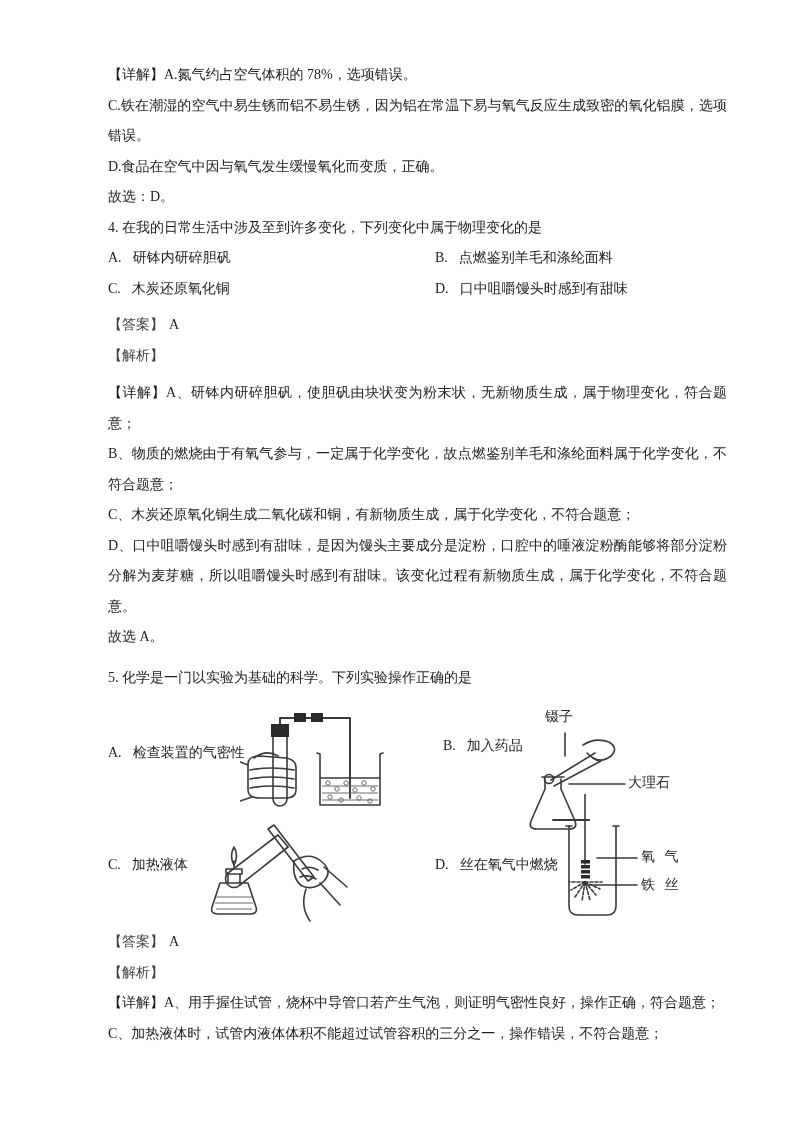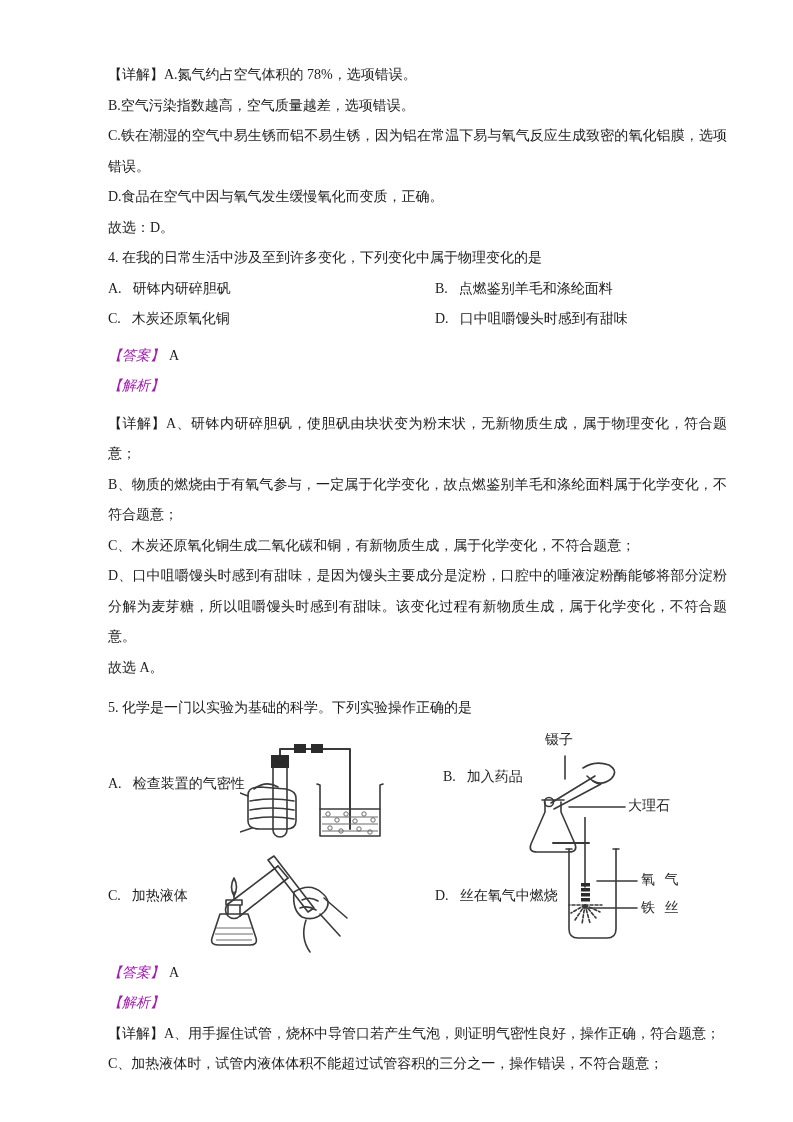--- a/index.html
+++ b/index.html
@@ -4,21 +4,21 @@
 <style>
   * { margin:0; padding:0; box-sizing:border-box; }
   html,body { background:#ffffff; }
   .page {
     position:relative; width:793px; height:1122px; background:#ffffff;
     font-family:"Liberation Serif","DejaVu Serif",serif;
     color:#1d1d1d; font-size:14px; overflow:hidden;padding-left:40px;
   }
   .content { padding:60px 66px 0 68px; }
   p.line { line-height:30.5px; text-align:justify; font-size:14px; }
-  .blue { color:#a21caf;font-style:italic; }
+  .blue { color:#404040; }
   .ans-val { margin-left:5px; }
   .mt6 { margin-top:6px; }
   .mt7 { margin-top:7px; }
   .mt2 { margin-top:10px; }
   .opt-row { display:flex; line-height:30.5px; }
   .opt-c1 { width:327px; }
   .opt-key { margin-right:11px; }
   .figures { position:relative; height:234px; }
   .figlabel { position:absolute; line-height:20px; white-space:nowrap; }
   .figwrap { position:absolute; }
@@ -30,21 +30,20 @@
   .thin { stroke:#6a6a6a; stroke-width:1; fill:none; }
   .blk { fill:#2b2b2b; stroke:none; }
 </style>
 </head>
 <body>
 
 <div class="page">
   <div class="content">
 
     <p class="line">【详解】A.氮气约占空气体积的 78%，选项错误。</p>
-    <p class="line">B.空气污染指数越高，空气质量越差，选项错误。</p>
     <p class="line">C.铁在潮湿的空气中易生锈而铝不易生锈，因为铝在常温下易与氧气反应生成致密的氧化铝膜，选项错误。</p>
     <p class="line">D.食品在空气中因与氧气发生缓慢氧化而变质，正确。</p>
     <p class="line">故选：D。</p>
 
     <p class="line">4. 在我的日常生活中涉及至到许多变化，下列变化中属于物理变化的是</p>
 
     <div class="opt-row">
       <div class="opt-c1">
         <span class="opt-key">A.</span><span>研钵内研碎胆矾</span>
       </div>
@@ -113,21 +112,21 @@
               <circle cx="124" cy="81" r="2.2"></circle>
               <circle cx="133" cy="87" r="2.2"></circle>
             <circle cx="90" cy="95" r="2.2"></circle>
               <circle cx="101" cy="98" r="2.2"></circle>
               <circle cx="119" cy="96" r="2.2"></circle>
             <circle cx="130" cy="99" r="2.2"></circle>
           </g>
         </svg>
       </div>
 
-      <div class="figwrap" style="left:417px; top:8px; width:165px; height:135px;text-decoration:underline;">
+      <div class="figwrap" style="left:417px; top:16px; width:165px; height:135px;text-decoration:underline;">
         <svg width="165" height="135" viewBox="0 0 165 135">
           <path class="ln" d="M40,24 V47"></path>
           <path class="ln" d="M26,71 L70,44 M29,77 L76,52"></path>
           <path class="ln" d="M58,36 Q70,28 84,33 M84,33 Q94,39 86,47 Q77,54 68,49"></path>
           <path class="ln" d="M62,44 Q68,50 74,52"></path>
           <circle class="ln" cx="24" cy="70" r="4.5"></circle>
           <path class="ln" d="M44,75 H100"></path>
           <path class="ln" d="M17,68 H39"></path>
           <path class="ln" d="M20,70 L20,80 L6,112 Q3,120 12,120 H44 Q53,120 50,112 L36,80 L36,70"></path>
         </svg>
@@ -146,21 +145,21 @@
           <path class="ln" d="M38,56 A8,8 0 0 0 50,68"></path>
           <path class="ln" d="M88,18 L98,30"></path>
           <path class="ln" d="M78,12 L118,64 M84,8 L124,60 M78,12 L84,8 M118,64 L124,60"></path>
           <path class="ln" d="M104,44 Q120,34 132,45 Q143,54 134,64 Q124,74 112,69 Q102,62 104,44"></path>
           <path class="ln" d="M112,52 Q120,48 128,53 M110,60 Q118,57 126,62"></path>
           <path class="ln" d="M134,50 L157,70 M130,66 L150,88"></path>
           <path class="ln" d="M116,72 Q110,90 120,104"></path>
         </svg>
       </div>
 
-      <div class="figwrap" style="left:437px; top:93px; width:160px; height:133px;">
+      <div class="figwrap" style="left:437px; top:101px; width:160px; height:133px;">
         <svg width="160" height="133" viewBox="0 0 160 133">
           <path class="ln" d="M40,0 V70"></path>
           <path class="ln thick" d="M8,26 H44"></path>
           <path class="ln" d="M24,32 V112 Q24,121 33,121 H62 Q71,121 71,112 V32"></path>
           <path class="ln" d="M21,32 H27 M68,32 H74"></path>
           <rect class="blk" x="36" y="66" width="9" height="3.5"></rect>
           <rect class="blk" x="36" y="71" width="9" height="3.5"></rect>
           <rect class="blk" x="36" y="76" width="9" height="3.5"></rect>
           <rect class="blk" x="36" y="81" width="9" height="3.5"></rect>
           <g class="ln" stroke-dasharray="3 2">

